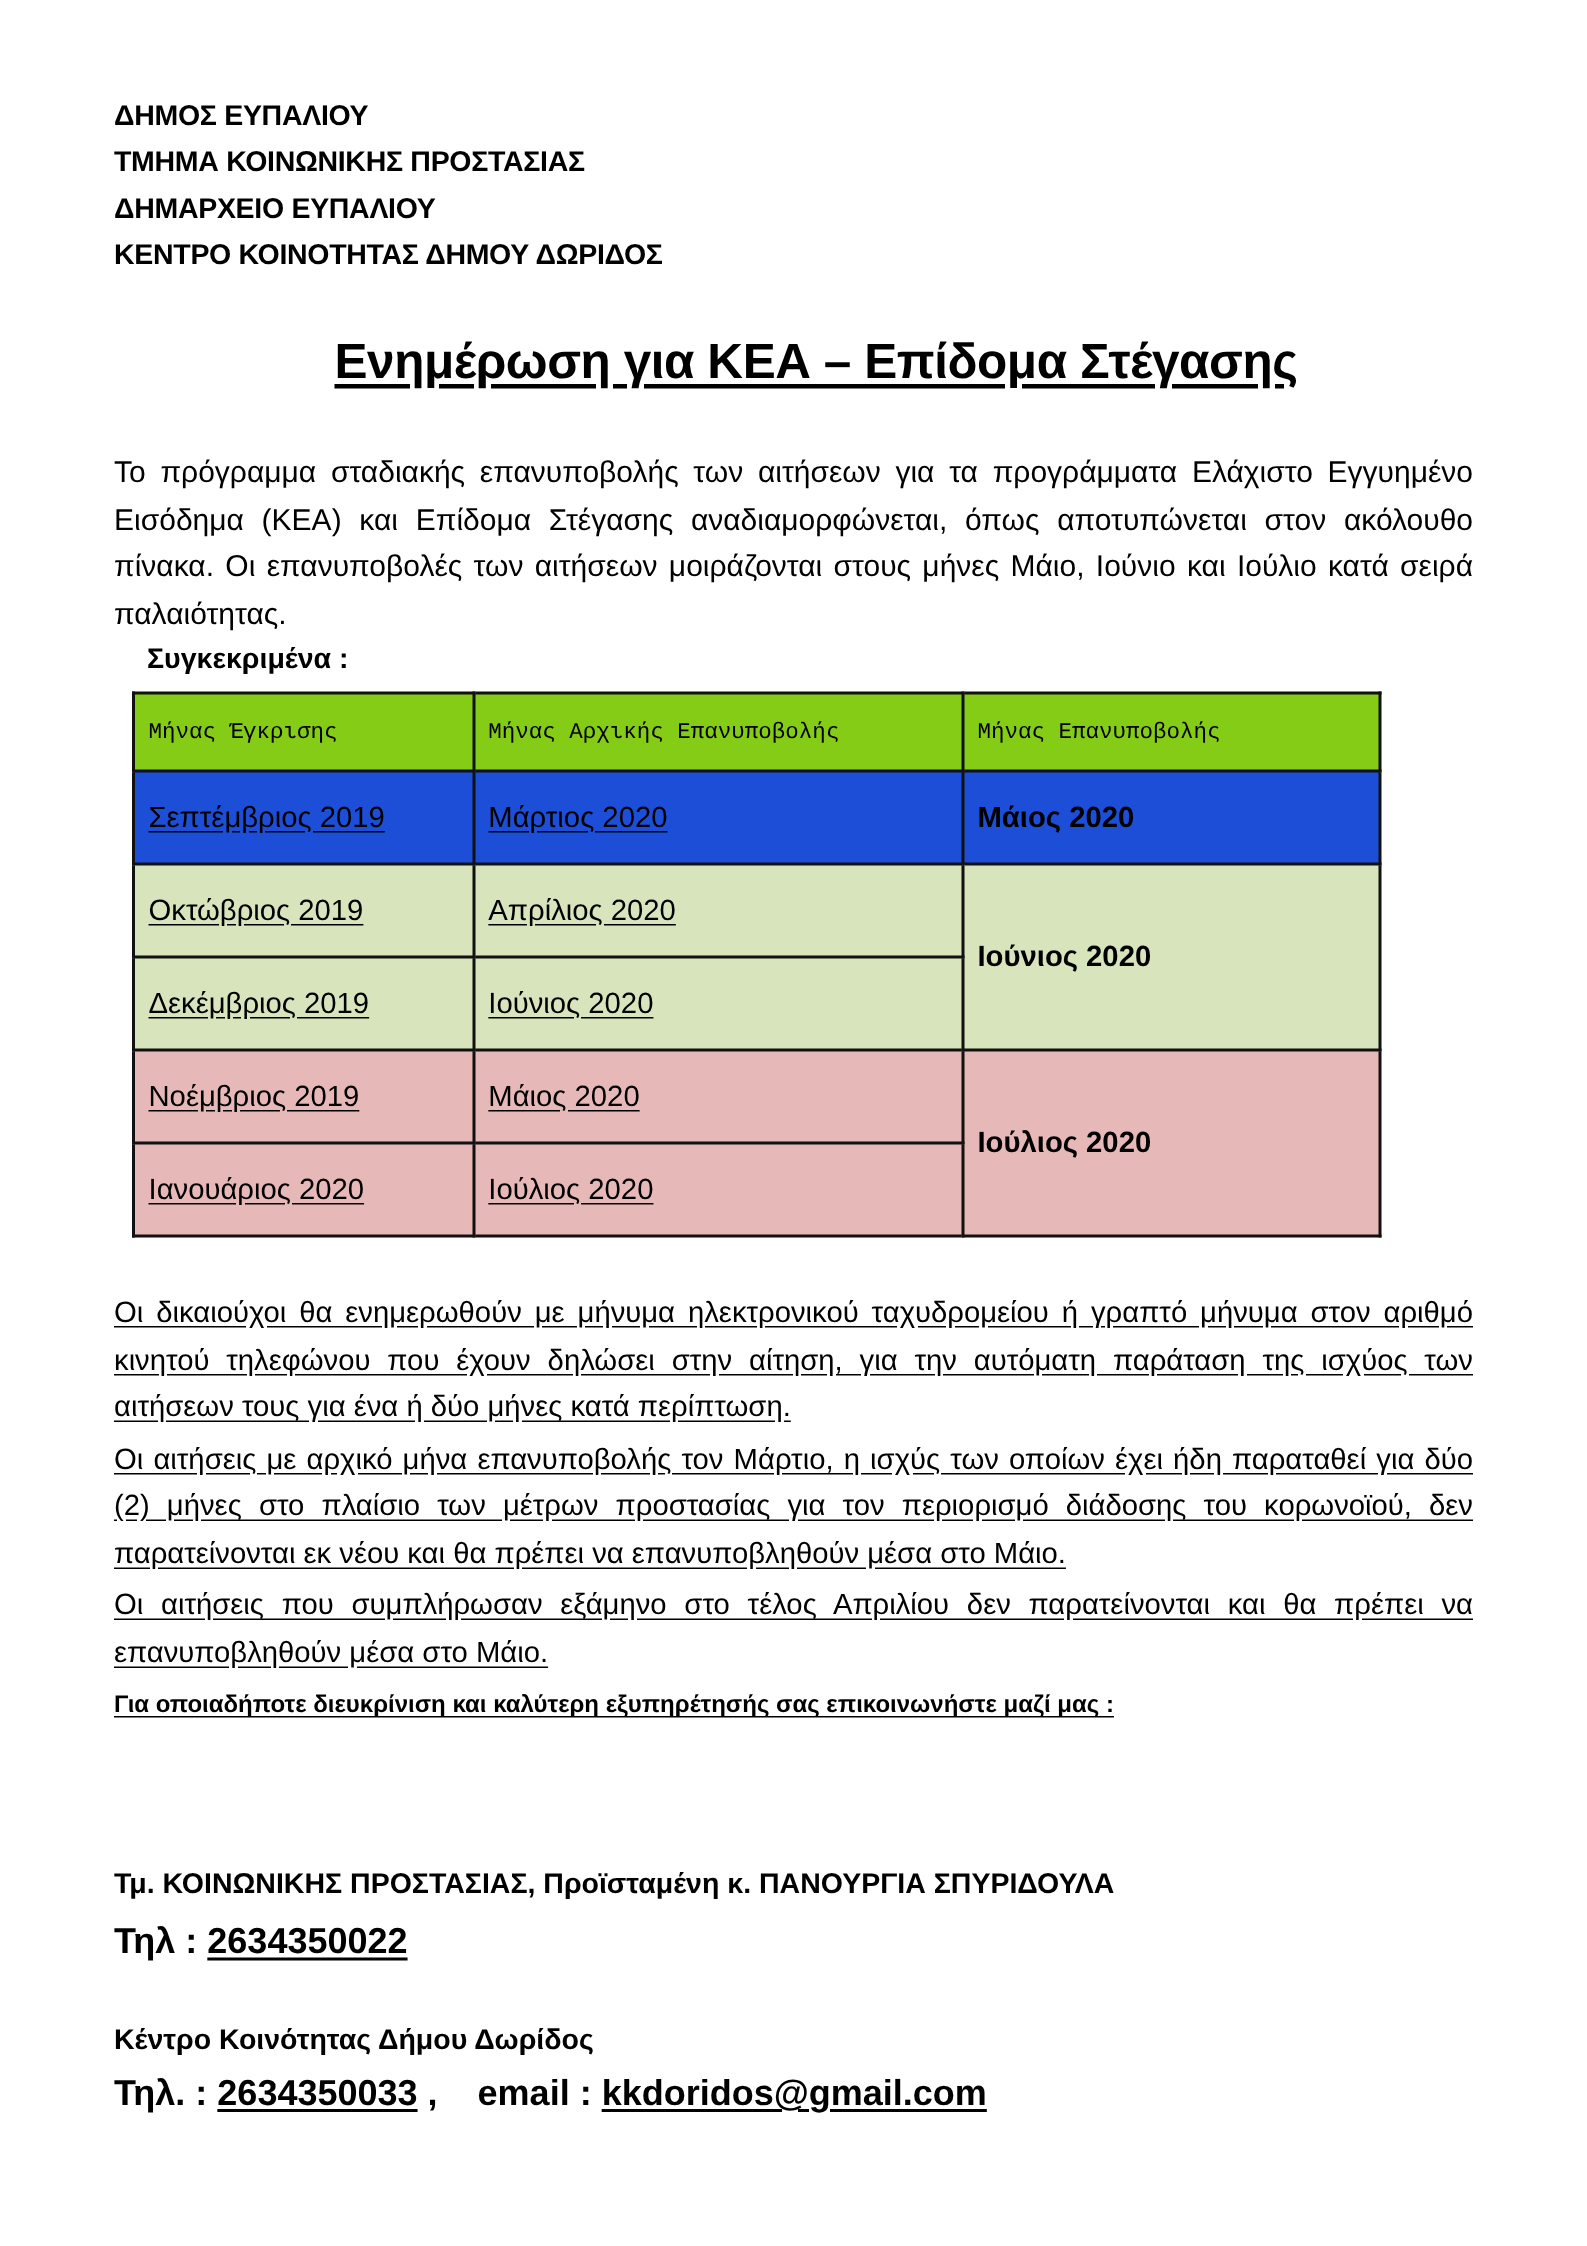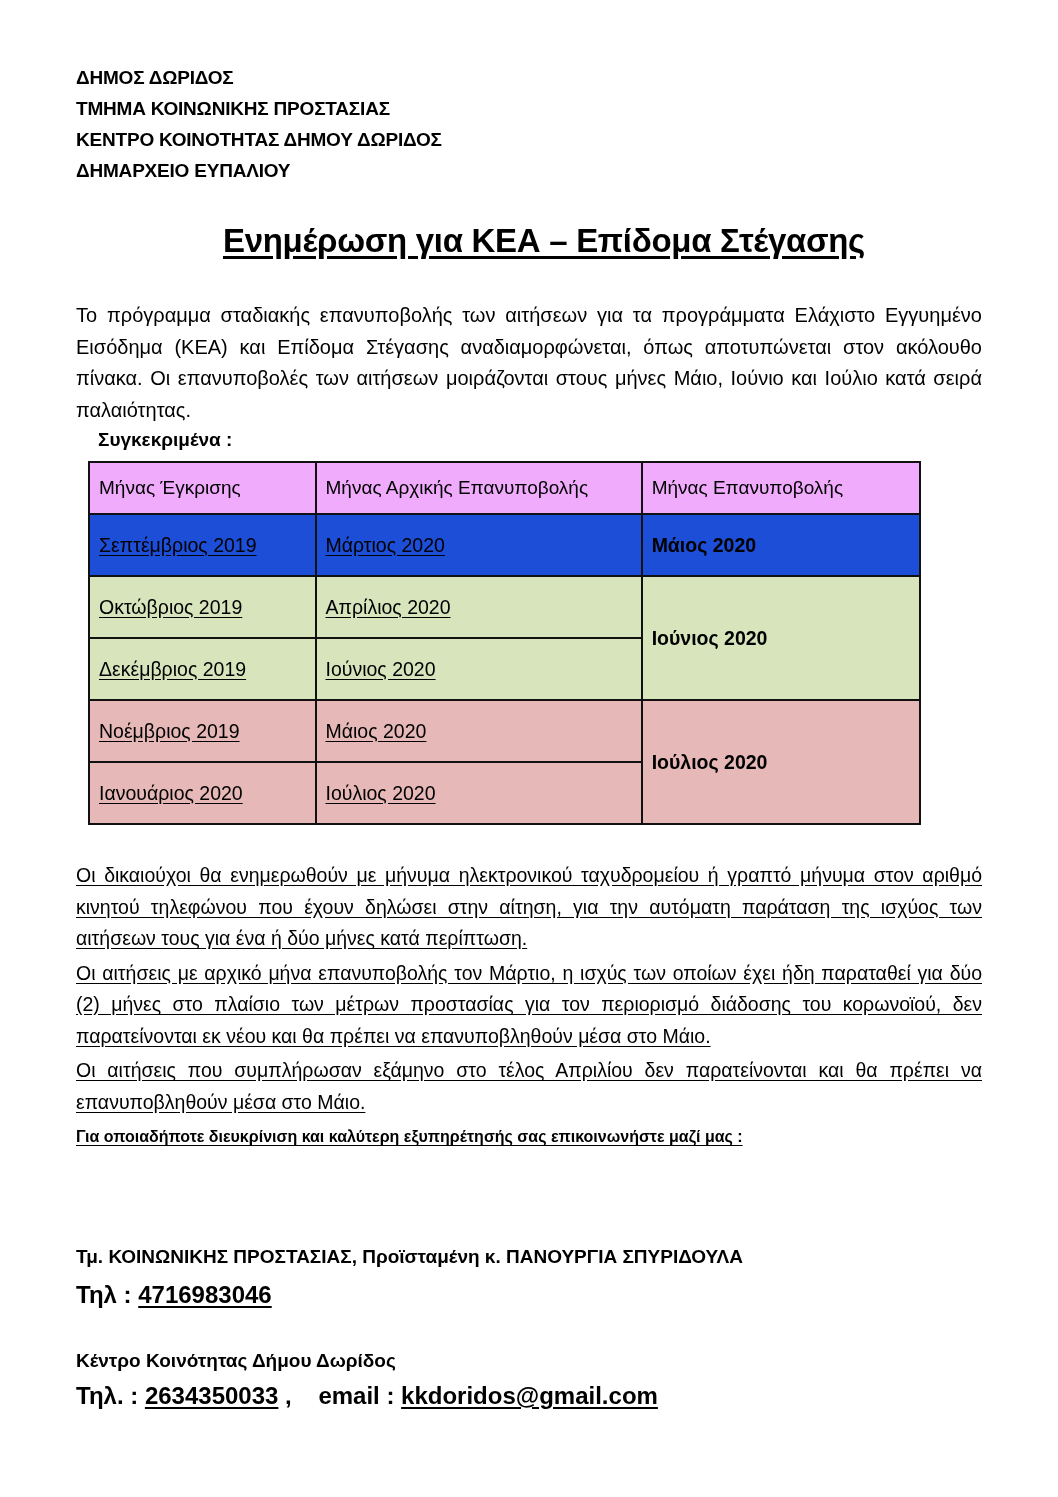--- a/index.html
+++ b/index.html
@@ -4,45 +4,45 @@
 <style>
   html,body{margin:0;padding:0;background:#fff;}
   body{width:1058px;height:1497px;position:relative;overflow:hidden;font-family:"Liberation Sans","DejaVu Sans",sans-serif;color:#000;}
   .hdr{position:absolute;left:76px;top:62px;font-weight:bold;font-size:19px;line-height:31px;letter-spacing:-0.2px;}
   .hdr div{height:31px;}
   .title{position:absolute;left:0;width:1058px;top:222px;text-align:center;font-weight:bold;font-size:33px;text-decoration:underline;text-underline-offset:4px;letter-spacing:-0.3px;margin-left:15px;}
   .intro{position:absolute;left:76px;width:906px;top:300px;font-size:20px;line-height:31.5px;text-align:justify;}
   .spec{position:absolute;left:98px;top:429px;font-weight:bold;font-size:19px;}
   table{position:absolute;left:88px;top:461px;width:833px;border-collapse:collapse;font-size:19.5px;}
   td,th{border:2px solid #111;padding:0 0 0 9px;text-align:left;vertical-align:middle;}
-  th{background:#f0abfc;font-weight:normal;font-size:19px;height:50px;}
+  th{background:#84cc16;font-weight:normal;font-size:15px;height:50px;font-family:Liberation Mono, monospace;}
   .blue td{background:#1d4ed8;}
   .green td{background:#d7e4bc;}
   .red td{background:#e6b8b7;margin-top:24px;}
   tr.r td{height:60px;}
   td.u span{text-decoration:underline;text-underline-offset:3px;}
   td.b{font-weight:bold;}
   .notes{position:absolute;left:76px;width:906px;top:860px;font-size:19.5px;line-height:31.5px;text-align:justify;text-decoration:underline;text-underline-offset:3px;}
   .notes p{margin:0 0 3px 0;}
   .notes p.bold{font-weight:bold;font-size:16px;}
   .contact{position:absolute;left:76px;font-weight:bold;}
   .c1{top:1246px;font-size:19px;}
   .c2{top:1281px;font-size:24px;}
   .c3{top:1350px;font-size:19px;}
   .c4{top:1382px;font-size:24px;}
   .ul{text-decoration:underline;text-underline-offset:3px;}
 </style>
 </head>
 <body>
 
 <div class="hdr">
-  <div>ΔΗΜΟΣ ΔΩΡΙΔΟΣ</div>
+  <div>ΔΗΜΟΣ ΕΥΠΑΛΙΟΥ</div>
   <div>ΤΜΗΜΑ ΚΟΙΝΩΝΙΚΗΣ ΠΡΟΣΤΑΣΙΑΣ</div>
+  <div>ΔΗΜΑΡΧΕΙΟ ΕΥΠΑΛΙΟΥ</div>
   <div>ΚΕΝΤΡΟ ΚΟΙΝΟΤΗΤΑΣ ΔΗΜΟΥ ΔΩΡΙΔΟΣ</div>
-  <div>ΔΗΜΑΡΧΕΙΟ ΕΥΠΑΛΙΟΥ</div>
 </div>
 
 <div class="title">Ενημέρωση για ΚΕΑ – Επίδομα Στέγασης</div>
 
 <div class="intro">Το πρόγραμμα σταδιακής επανυποβολής των αιτήσεων για τα προγράμματα Ελάχιστο Εγγυημένο Εισόδημα (ΚΕΑ)  και Επίδομα Στέγασης αναδιαμορφώνεται, όπως αποτυπώνεται στον ακόλουθο πίνακα. Οι επανυποβολές των αιτήσεων μοιράζονται στους μήνες Μάιο, Ιούνιο και Ιούλιο κατά σειρά παλαιότητας.</div>
 
 <div class="spec">Συγκεκριμένα :</div>
 
 <table>
   <colgroup>
@@ -84,18 +84,18 @@
 
 <div class="notes">
   <p>Οι δικαιούχοι θα ενημερωθούν με μήνυμα ηλεκτρονικού ταχυδρομείου ή γραπτό μήνυμα στον αριθμό κινητού τηλεφώνου που έχουν δηλώσει στην αίτηση, για την αυτόματη παράταση της ισχύος των αιτήσεων τους για ένα ή δύο μήνες κατά περίπτωση.</p>
   <p>Οι αιτήσεις με αρχικό μήνα επανυποβολής τον Μάρτιο, η ισχύς των οποίων έχει ήδη παραταθεί για δύο (2) μήνες στο πλαίσιο των μέτρων προστασίας για τον περιορισμό διάδοσης του κορωνοϊού, δεν παρατείνονται εκ νέου και θα πρέπει να επανυποβληθούν μέσα στο Μάιο.</p>
   <p>Οι αιτήσεις που συμπλήρωσαν εξάμηνο στο τέλος Απριλίου δεν παρατείνονται και θα πρέπει να επανυποβληθούν μέσα στο Μάιο.</p>
   <p class="bold">Για οποιαδήποτε διευκρίνιση και καλύτερη εξυπηρέτησής σας επικοινωνήστε μαζί μας :</p>
 </div>
 
 <div class="contact c1">Τμ. ΚΟΙΝΩΝΙΚΗΣ ΠΡΟΣΤΑΣΙΑΣ,  Προϊσταμένη κ. ΠΑΝΟΥΡΓΙΑ ΣΠΥΡΙΔΟΥΛΑ</div>
 <div class="contact c2">
-  <span>Τηλ : </span><span class="ul">4716983046</span>
+  <span>Τηλ : </span><span class="ul">2634350022</span>
 </div>
 <div class="contact c3">Κέντρο Κοινότητας Δήμου Δωρίδος</div>
 <div class="contact c4">
   <span>Τηλ. : </span><span class="ul">2634350033</span><span style="white-space:pre"> ,    </span><span>email : </span><span class="ul">kkdoridos@gmail.com</span>
 </div>
 
 </body></html>

